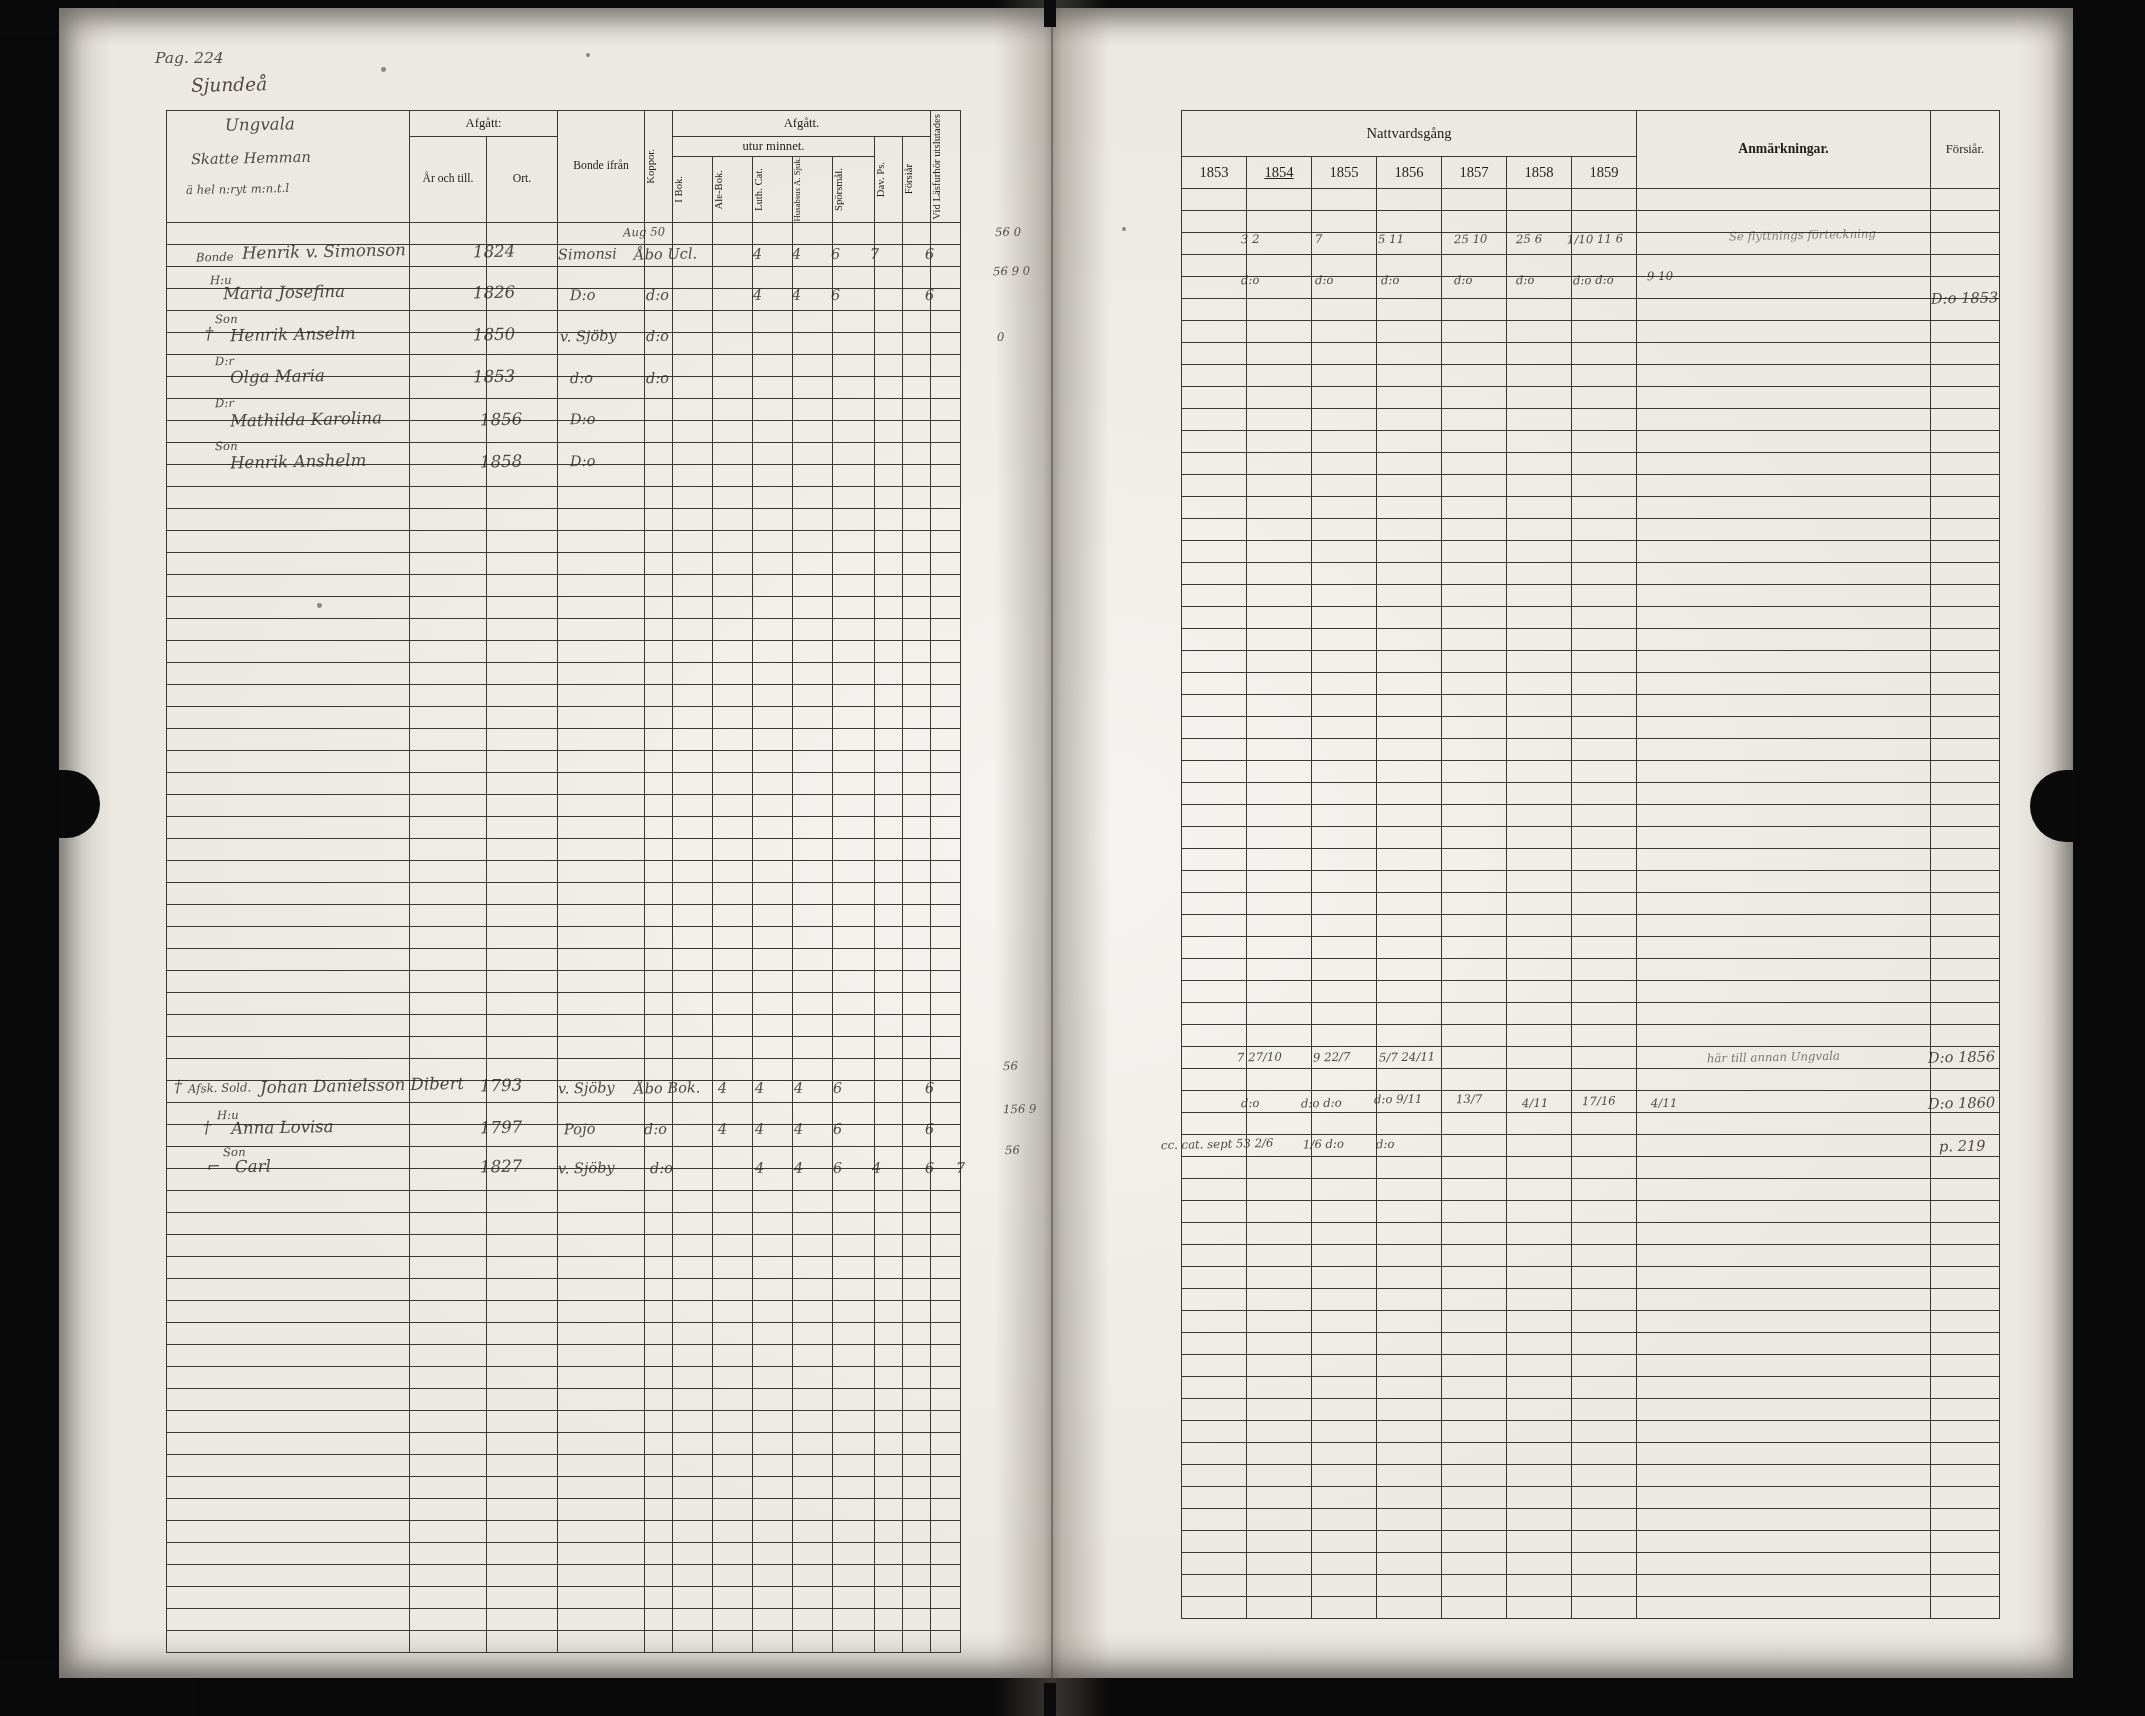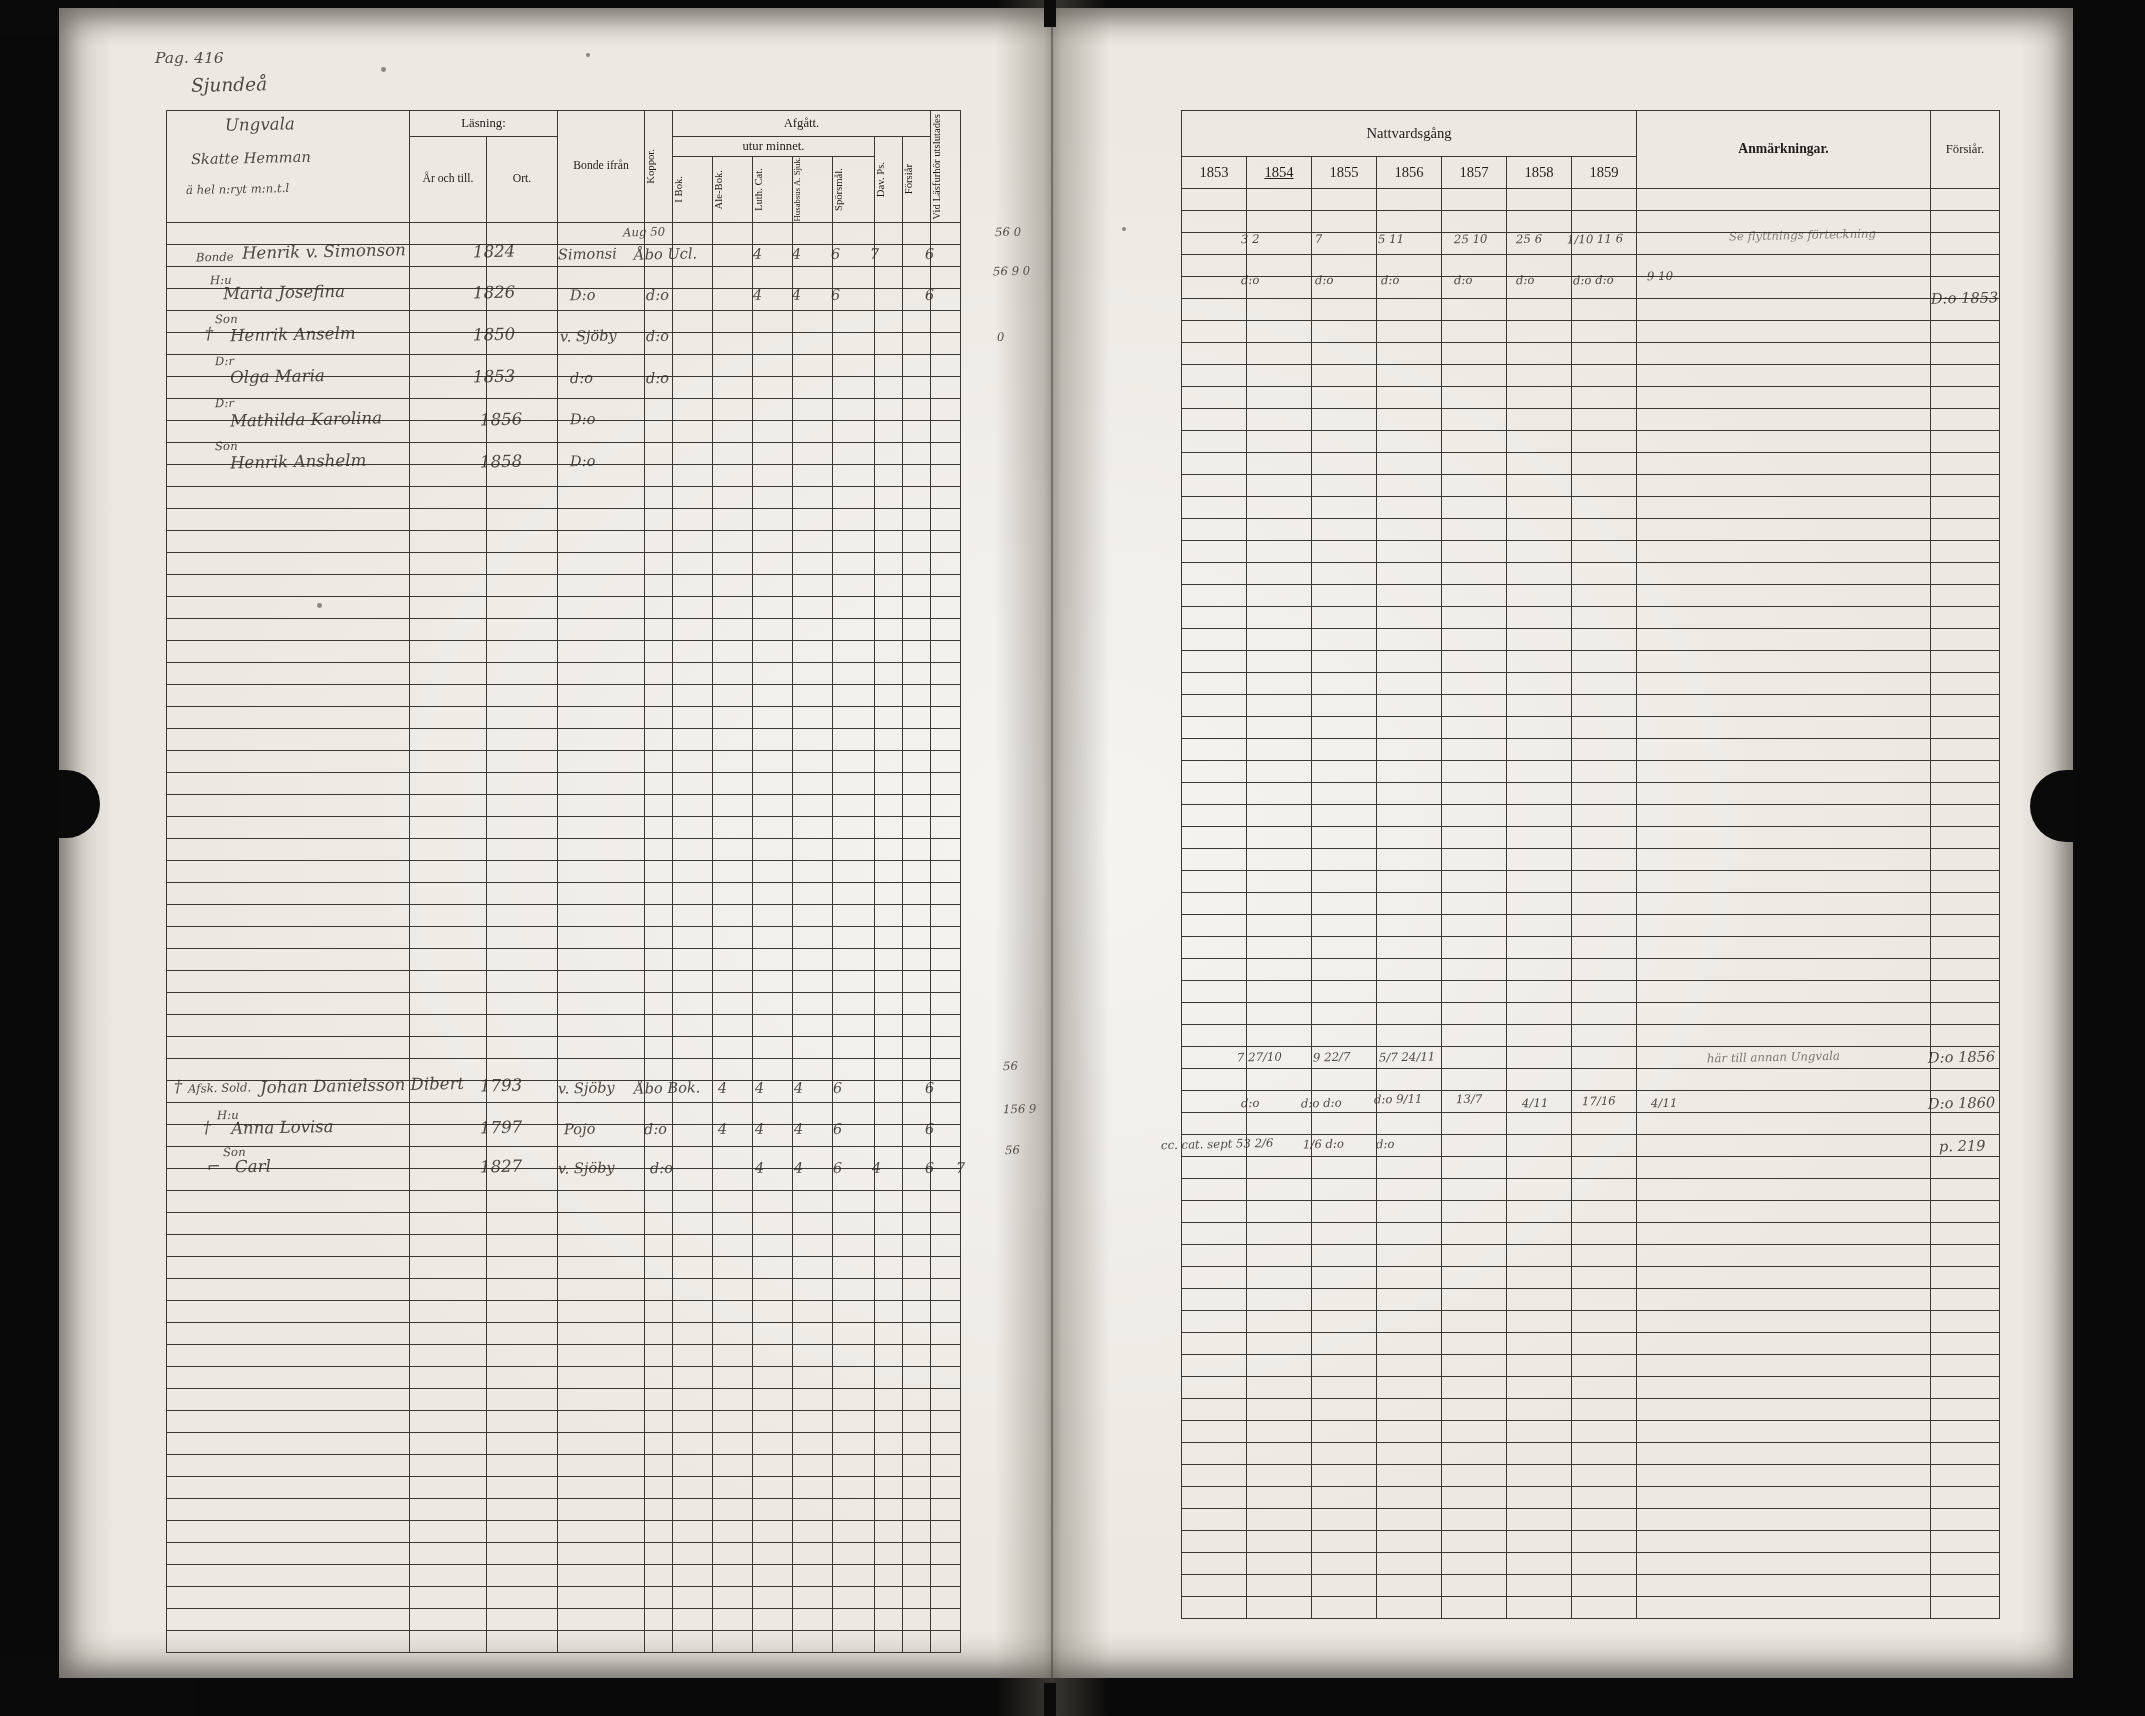--- a/index.html
+++ b/index.html
@@ -67,32 +67,32 @@
 
 <div id="page">
   <div class="scan-bg"></div>
 
   <div class="clip" style="left:0;top:0;width:117px;height:35px;"></div>
   <div class="clip" style="left:0;top:1658px;width:195px;height:59px;"></div>
 
   <div class="paper">
     <div class="paper-inner"></div>
 
-    <div class="pg">Pag. 416</div>
+    <div class="pg">Pag. 224</div>
 
     <div class="hw l" style="left:132px;top:66px;">Sjundeå</div>
     <div class="hw m" style="left:166px;top:107px;">Ungvala</div>
     <div class="hw s" style="left:132px;top:141px;">Skatte Hemman</div>
     <div class="hw xs" style="left:127px;top:174px;">ä hel n:ryt m:n.t.l</div>
 
     <table class="tbl" style="left:107px;top:102px;">
       <tbody>
           <tr>
         <td class="hdr" rowspan="3" style="width:242px;height:76px;"></td>
-        <td class="hdr" colspan="2" style="height:25px;width:146px;">Läsning:</td>
+        <td class="hdr" colspan="2" style="height:25px;width:146px;">Afgått:</td>
         <td class="hdr" rowspan="3" style="width:86px;font-size:11.7px;">Bonde ifrån</td>
         <td class="hdr" rowspan="3" style="width:27px;">
               <div class="vert">Koppor.</div>
             </td>
         <td class="hdr" colspan="7" style="width:252px;">Afgått.</td>
         <td class="hdr" rowspan="3" style="width:29px;">
               <div class="vert">Vid Läsfurhör utslutades</div>
             </td>
       </tr>
       <tr>

